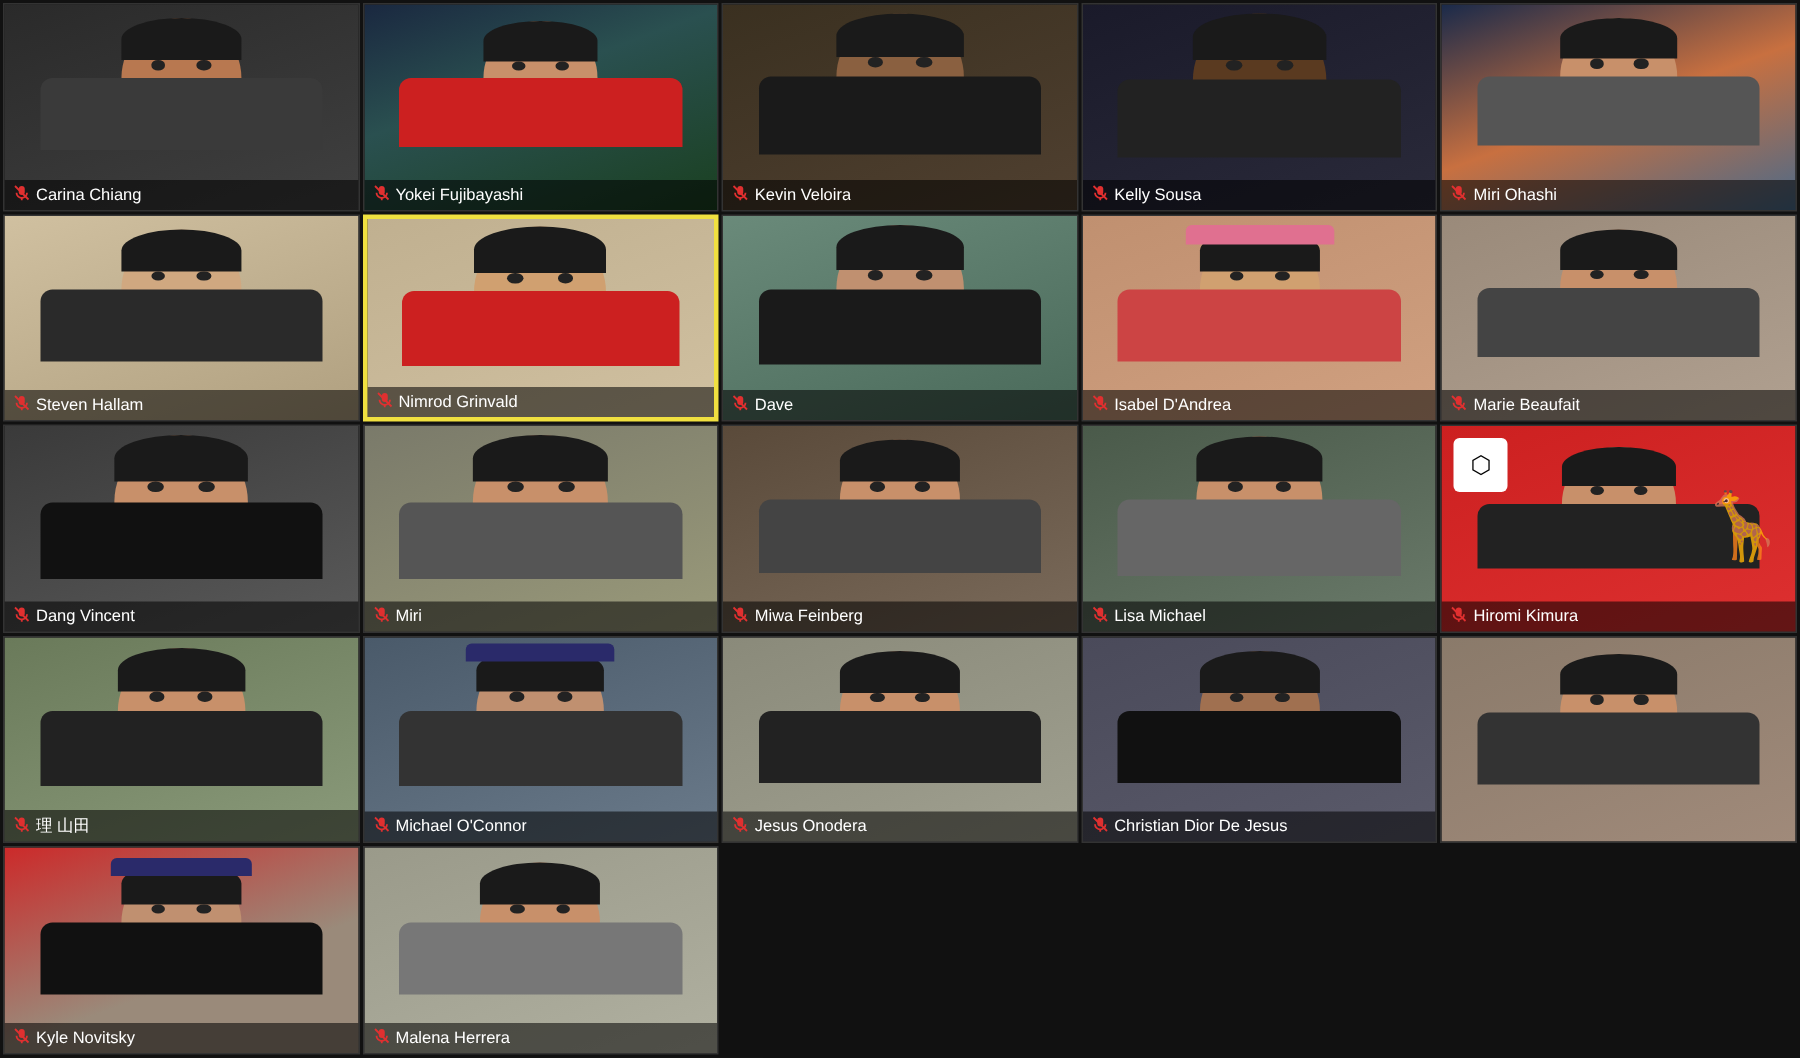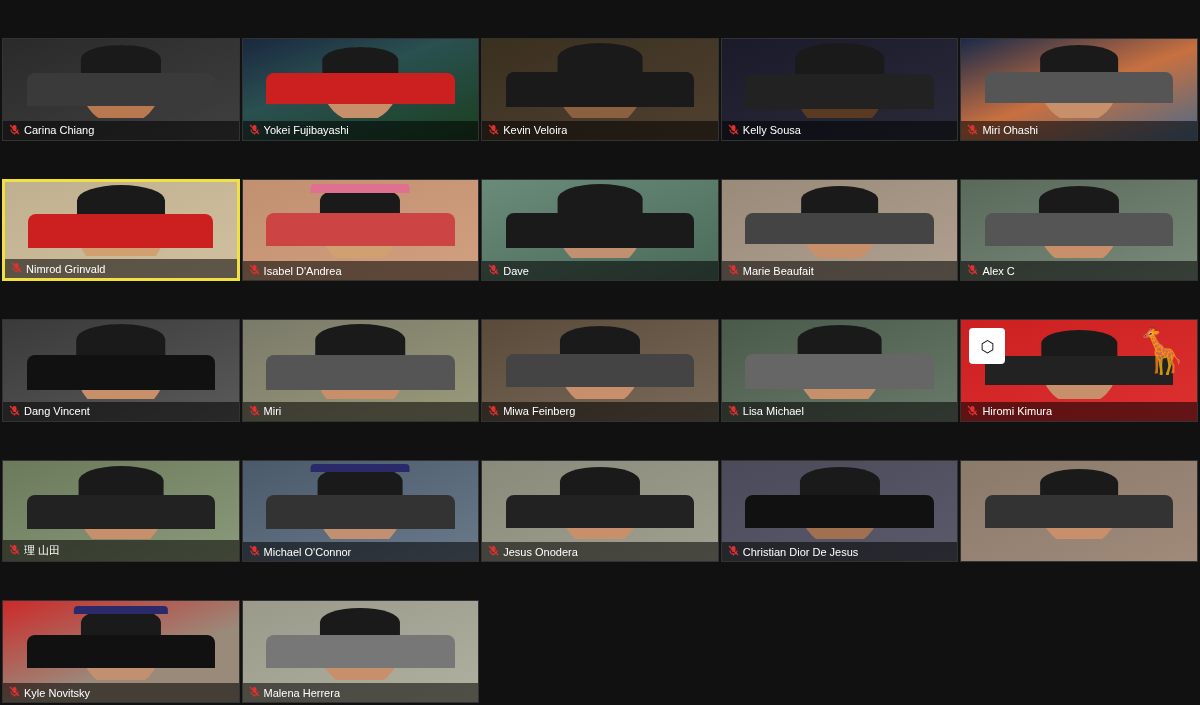--- a/index.html
+++ b/index.html
@@ -18,21 +18,20 @@
       height: 705px;
       gap: 2px;
       background: #111;
       padding: 2px;
     }
     .video-cell {
       position: relative;
       background: #2a2a2a;
       overflow: hidden;
       border: 1px solid #333;
-      margin-top: 36px;
     }
 
     .name-bar {
       position: absolute;
       bottom: 0;
       left: 0;
       right: 0;
       background: rgba(0,0,0,0.55);
       padding: 3px 6px;
       display: flex;
@@ -177,39 +176,81 @@
       <div class="name-bar">
         <span class="mic-icon"><svg width="11" height="11" viewBox="0 0 11 11" fill="none">
     <rect x="3.5" y="1" width="4" height="6" rx="2" fill="#e03030"></rect>
     <path d="M2 5.5c0 1.93 1.57 3.5 3.5 3.5S9 7.43 9 5.5" stroke="#e03030" stroke-width="1.2" fill="none"></path>
     <line x1="5.5" y1="9" x2="5.5" y2="10.5" stroke="#e03030" stroke-width="1.2"></line>
     <line x1="1" y1="1" x2="10" y2="10" stroke="#e03030" stroke-width="1.2"></line>
   </svg></span>
         <span class="name-text">Miri Ohashi</span>
       </div>
     </div>
+    <div class="video-cell" style="background: linear-gradient(160deg, rgb(208, 192, 160) 0%, rgb(176, 160, 128) 100%);">
+      <div class="avatar-container">
+        <div class="avatar-body" style="width: 100%; height: 100%; position: relative;">
+          <div class="avatar-head" style="position: absolute; top: 8%; left: 50%; transform: translateX(-50%); width: 34%; padding-bottom: 34%; background: rgb(208, 168, 128); border-radius: 50%;">
+            <div style="position: absolute; width: 12%; height: 8%; background: rgb(34, 34, 34); border-radius: 50%; top: 35%; left: 25%;"></div>
+            <div style="position: absolute; width: 12%; height: 8%; background: rgb(34, 34, 34); border-radius: 50%; top: 35%; right: 25%;"></div>
+            <div style="position: absolute; width: 100%; height: 35%; background: rgb(26, 26, 26); border-radius: 50% 50% 0px 0px; top: 0px; left: 0px;"></div>
+          </div>
+          <div style="position: absolute; top: calc(43%); left: 10%; width: 80%; height: 42%; background: rgb(42, 42, 42); border-radius: 8px 8px 0px 0px;"></div>
+        </div>
+      </div>
+      <div class="name-bar">
+        <span class="mic-icon"><svg width="11" height="11" viewBox="0 0 11 11" fill="none">
+    <rect x="3.5" y="1" width="4" height="6" rx="2" fill="#e03030"></rect>
+    <path d="M2 5.5c0 1.93 1.57 3.5 3.5 3.5S9 7.43 9 5.5" stroke="#e03030" stroke-width="1.2" fill="none"></path>
+    <line x1="5.5" y1="9" x2="5.5" y2="10.5" stroke="#e03030" stroke-width="1.2"></line>
+    <line x1="1" y1="1" x2="10" y2="10" stroke="#e03030" stroke-width="1.2"></line>
+  </svg></span>
+        <span class="name-text">Steven Hallam</span>
+      </div>
+    </div>
     <div class="video-cell" style="background: linear-gradient(160deg, rgb(192, 176, 144) 0%, rgb(208, 192, 160) 100%); border: 3px solid rgb(240, 224, 64); z-index: 2;">
       <div class="avatar-container">
         <div class="avatar-body" style="width: 100%; height: 100%; position: relative;">
           <div class="avatar-head" style="position: absolute; top: 5%; left: 50%; transform: translateX(-50%); width: 38%; padding-bottom: 38%; background: rgb(208, 160, 112); border-radius: 50%;">
             <div style="position: absolute; width: 12%; height: 8%; background: rgb(34, 34, 34); border-radius: 50%; top: 35%; left: 25%;"></div>
             <div style="position: absolute; width: 12%; height: 8%; background: rgb(34, 34, 34); border-radius: 50%; top: 35%; right: 25%;"></div>
             <div style="position: absolute; width: 100%; height: 35%; background: rgb(26, 26, 26); border-radius: 50% 50% 0px 0px; top: 0px; left: 0px;"></div>
           </div>
           <div style="position: absolute; top: calc(44%); left: 10%; width: 80%; height: 45%; background: rgb(204, 32, 32); border-radius: 8px 8px 0px 0px;"></div>
         </div>
       </div>
       <div class="name-bar">
         <span class="mic-icon"><svg width="11" height="11" viewBox="0 0 11 11" fill="none">
     <rect x="3.5" y="1" width="4" height="6" rx="2" fill="#e03030"></rect>
     <path d="M2 5.5c0 1.93 1.57 3.5 3.5 3.5S9 7.43 9 5.5" stroke="#e03030" stroke-width="1.2" fill="none"></path>
     <line x1="5.5" y1="9" x2="5.5" y2="10.5" stroke="#e03030" stroke-width="1.2"></line>
     <line x1="1" y1="1" x2="10" y2="10" stroke="#e03030" stroke-width="1.2"></line>
   </svg></span>
         <span class="name-text">Nimrod Grinvald</span>
+      </div>
+    </div>
+    <div class="video-cell" style="background: linear-gradient(160deg, rgb(106, 138, 122) 0%, rgb(74, 106, 90) 100%);">
+      <div class="avatar-container">
+        <div class="avatar-body" style="width: 100%; height: 100%; position: relative;">
+          <div class="avatar-head" style="position: absolute; top: 6%; left: 50%; transform: translateX(-50%); width: 36%; padding-bottom: 36%; background: rgb(192, 144, 112); border-radius: 50%;">
+            <div style="position: absolute; width: 12%; height: 8%; background: rgb(34, 34, 34); border-radius: 50%; top: 35%; left: 25%;"></div>
+            <div style="position: absolute; width: 12%; height: 8%; background: rgb(34, 34, 34); border-radius: 50%; top: 35%; right: 25%;"></div>
+            <div style="position: absolute; width: 100%; height: 35%; background: rgb(26, 26, 26); border-radius: 50% 50% 0px 0px; top: 0px; left: 0px;"></div>
+          </div>
+          <div style="position: absolute; top: calc(43%); left: 10%; width: 80%; height: 44%; background: rgb(26, 26, 26); border-radius: 8px 8px 0px 0px;"></div>
+        </div>
+      </div>
+      <div class="name-bar">
+        <span class="mic-icon"><svg width="11" height="11" viewBox="0 0 11 11" fill="none">
+    <rect x="3.5" y="1" width="4" height="6" rx="2" fill="#e03030"></rect>
+    <path d="M2 5.5c0 1.93 1.57 3.5 3.5 3.5S9 7.43 9 5.5" stroke="#e03030" stroke-width="1.2" fill="none"></path>
+    <line x1="5.5" y1="9" x2="5.5" y2="10.5" stroke="#e03030" stroke-width="1.2"></line>
+    <line x1="1" y1="1" x2="10" y2="10" stroke="#e03030" stroke-width="1.2"></line>
+  </svg></span>
+        <span class="name-text">Dave</span>
       </div>
     </div>
     <div class="video-cell" style="background: linear-gradient(160deg, rgb(192, 144, 112) 0%, rgb(208, 160, 128) 100%);">
       <div class="avatar-container">
         <div class="avatar-body" style="width: 100%; height: 100%; position: relative;">
           <div class="avatar-head" style="position: absolute; top: 8%; left: 50%; transform: translateX(-50%); width: 34%; padding-bottom: 34%; background: rgb(208, 160, 112); border-radius: 50%;">
             <div style="position: absolute; width: 12%; height: 8%; background: rgb(34, 34, 34); border-radius: 50%; top: 35%; left: 25%;"></div>
             <div style="position: absolute; width: 12%; height: 8%; background: rgb(34, 34, 34); border-radius: 50%; top: 35%; right: 25%;"></div>
             <div style="position: absolute; width: 100%; height: 35%; background: rgb(26, 26, 26); border-radius: 50% 50% 0px 0px; top: 0px; left: 0px;"></div>
           </div>
@@ -220,81 +261,39 @@
       <div class="name-bar">
         <span class="mic-icon"><svg width="11" height="11" viewBox="0 0 11 11" fill="none">
     <rect x="3.5" y="1" width="4" height="6" rx="2" fill="#e03030"></rect>
     <path d="M2 5.5c0 1.93 1.57 3.5 3.5 3.5S9 7.43 9 5.5" stroke="#e03030" stroke-width="1.2" fill="none"></path>
     <line x1="5.5" y1="9" x2="5.5" y2="10.5" stroke="#e03030" stroke-width="1.2"></line>
     <line x1="1" y1="1" x2="10" y2="10" stroke="#e03030" stroke-width="1.2"></line>
   </svg></span>
         <span class="name-text">Isabel D'Andrea</span>
       </div>
     </div>
-    <div class="video-cell" style="background: linear-gradient(160deg, rgb(106, 138, 122) 0%, rgb(74, 106, 90) 100%);">
-      <div class="avatar-container">
-        <div class="avatar-body" style="width: 100%; height: 100%; position: relative;">
-          <div class="avatar-head" style="position: absolute; top: 6%; left: 50%; transform: translateX(-50%); width: 36%; padding-bottom: 36%; background: rgb(192, 144, 112); border-radius: 50%;">
-            <div style="position: absolute; width: 12%; height: 8%; background: rgb(34, 34, 34); border-radius: 50%; top: 35%; left: 25%;"></div>
-            <div style="position: absolute; width: 12%; height: 8%; background: rgb(34, 34, 34); border-radius: 50%; top: 35%; right: 25%;"></div>
-            <div style="position: absolute; width: 100%; height: 35%; background: rgb(26, 26, 26); border-radius: 50% 50% 0px 0px; top: 0px; left: 0px;"></div>
-          </div>
-          <div style="position: absolute; top: calc(43%); left: 10%; width: 80%; height: 44%; background: rgb(26, 26, 26); border-radius: 8px 8px 0px 0px;"></div>
-        </div>
-      </div>
-      <div class="name-bar">
-        <span class="mic-icon"><svg width="11" height="11" viewBox="0 0 11 11" fill="none">
-    <rect x="3.5" y="1" width="4" height="6" rx="2" fill="#e03030"></rect>
-    <path d="M2 5.5c0 1.93 1.57 3.5 3.5 3.5S9 7.43 9 5.5" stroke="#e03030" stroke-width="1.2" fill="none"></path>
-    <line x1="5.5" y1="9" x2="5.5" y2="10.5" stroke="#e03030" stroke-width="1.2"></line>
-    <line x1="1" y1="1" x2="10" y2="10" stroke="#e03030" stroke-width="1.2"></line>
-  </svg></span>
-        <span class="name-text">Dave</span>
-      </div>
-    </div>
     <div class="video-cell" style="background: linear-gradient(160deg, rgb(154, 138, 122) 0%, rgb(176, 160, 144) 100%);">
       <div class="avatar-container">
         <div class="avatar-body" style="width: 100%; height: 100%; position: relative;">
           <div class="avatar-head" style="position: absolute; top: 8%; left: 50%; transform: translateX(-50%); width: 33%; padding-bottom: 33%; background: rgb(200, 144, 106); border-radius: 50%;">
             <div style="position: absolute; width: 12%; height: 8%; background: rgb(34, 34, 34); border-radius: 50%; top: 35%; left: 25%;"></div>
             <div style="position: absolute; width: 12%; height: 8%; background: rgb(34, 34, 34); border-radius: 50%; top: 35%; right: 25%;"></div>
             <div style="position: absolute; width: 100%; height: 35%; background: rgb(26, 26, 26); border-radius: 50% 50% 0px 0px; top: 0px; left: 0px;"></div>
           </div>
           <div style="position: absolute; top: calc(42%); left: 10%; width: 80%; height: 40%; background: rgb(68, 68, 68); border-radius: 8px 8px 0px 0px;"></div>
         </div>
       </div>
       <div class="name-bar">
         <span class="mic-icon"><svg width="11" height="11" viewBox="0 0 11 11" fill="none">
     <rect x="3.5" y="1" width="4" height="6" rx="2" fill="#e03030"></rect>
     <path d="M2 5.5c0 1.93 1.57 3.5 3.5 3.5S9 7.43 9 5.5" stroke="#e03030" stroke-width="1.2" fill="none"></path>
     <line x1="5.5" y1="9" x2="5.5" y2="10.5" stroke="#e03030" stroke-width="1.2"></line>
     <line x1="1" y1="1" x2="10" y2="10" stroke="#e03030" stroke-width="1.2"></line>
   </svg></span>
         <span class="name-text">Marie Beaufait</span>
-      </div>
-    </div>
-    <div class="video-cell" style="background: linear-gradient(160deg, rgb(90, 106, 90) 0%, rgb(122, 138, 122) 100%);">
-      <div class="avatar-container">
-        <div class="avatar-body" style="width: 100%; height: 100%; position: relative;">
-          <div class="avatar-head" style="position: absolute; top: 8%; left: 50%; transform: translateX(-50%); width: 34%; padding-bottom: 34%; background: rgb(200, 144, 106); border-radius: 50%;">
-            <div style="position: absolute; width: 12%; height: 8%; background: rgb(34, 34, 34); border-radius: 50%; top: 35%; left: 25%;"></div>
-            <div style="position: absolute; width: 12%; height: 8%; background: rgb(34, 34, 34); border-radius: 50%; top: 35%; right: 25%;"></div>
-            <div style="position: absolute; width: 100%; height: 35%; background: rgb(26, 26, 26); border-radius: 50% 50% 0px 0px; top: 0px; left: 0px;"></div>
-          </div>
-          <div style="position: absolute; top: calc(43%); left: 10%; width: 80%; height: 42%; background: rgb(85, 85, 85); border-radius: 8px 8px 0px 0px;"></div>
-        </div>
-      </div>
-      <div class="name-bar">
-        <span class="mic-icon"><svg width="11" height="11" viewBox="0 0 11 11" fill="none">
-    <rect x="3.5" y="1" width="4" height="6" rx="2" fill="#e03030"></rect>
-    <path d="M2 5.5c0 1.93 1.57 3.5 3.5 3.5S9 7.43 9 5.5" stroke="#e03030" stroke-width="1.2" fill="none"></path>
-    <line x1="5.5" y1="9" x2="5.5" y2="10.5" stroke="#e03030" stroke-width="1.2"></line>
-    <line x1="1" y1="1" x2="10" y2="10" stroke="#e03030" stroke-width="1.2"></line>
-  </svg></span>
-        <span class="name-text">Alex C</span>
       </div>
     </div>
     <div class="video-cell" style="background: linear-gradient(160deg, rgb(58, 58, 58) 0%, rgb(90, 90, 90) 100%);">
       <div class="avatar-container">
         <div class="avatar-body" style="width: 100%; height: 100%; position: relative;">
           <div class="avatar-head" style="position: absolute; top: 5%; left: 50%; transform: translateX(-50%); width: 38%; padding-bottom: 38%; background: rgb(200, 144, 106); border-radius: 50%;">
             <div style="position: absolute; width: 12%; height: 8%; background: rgb(34, 34, 34); border-radius: 50%; top: 35%; left: 25%;"></div>
             <div style="position: absolute; width: 12%; height: 8%; background: rgb(34, 34, 34); border-radius: 50%; top: 35%; right: 25%;"></div>
             <div style="position: absolute; width: 100%; height: 35%; background: rgb(26, 26, 26); border-radius: 50% 50% 0px 0px; top: 0px; left: 0px;"></div>
           </div>

